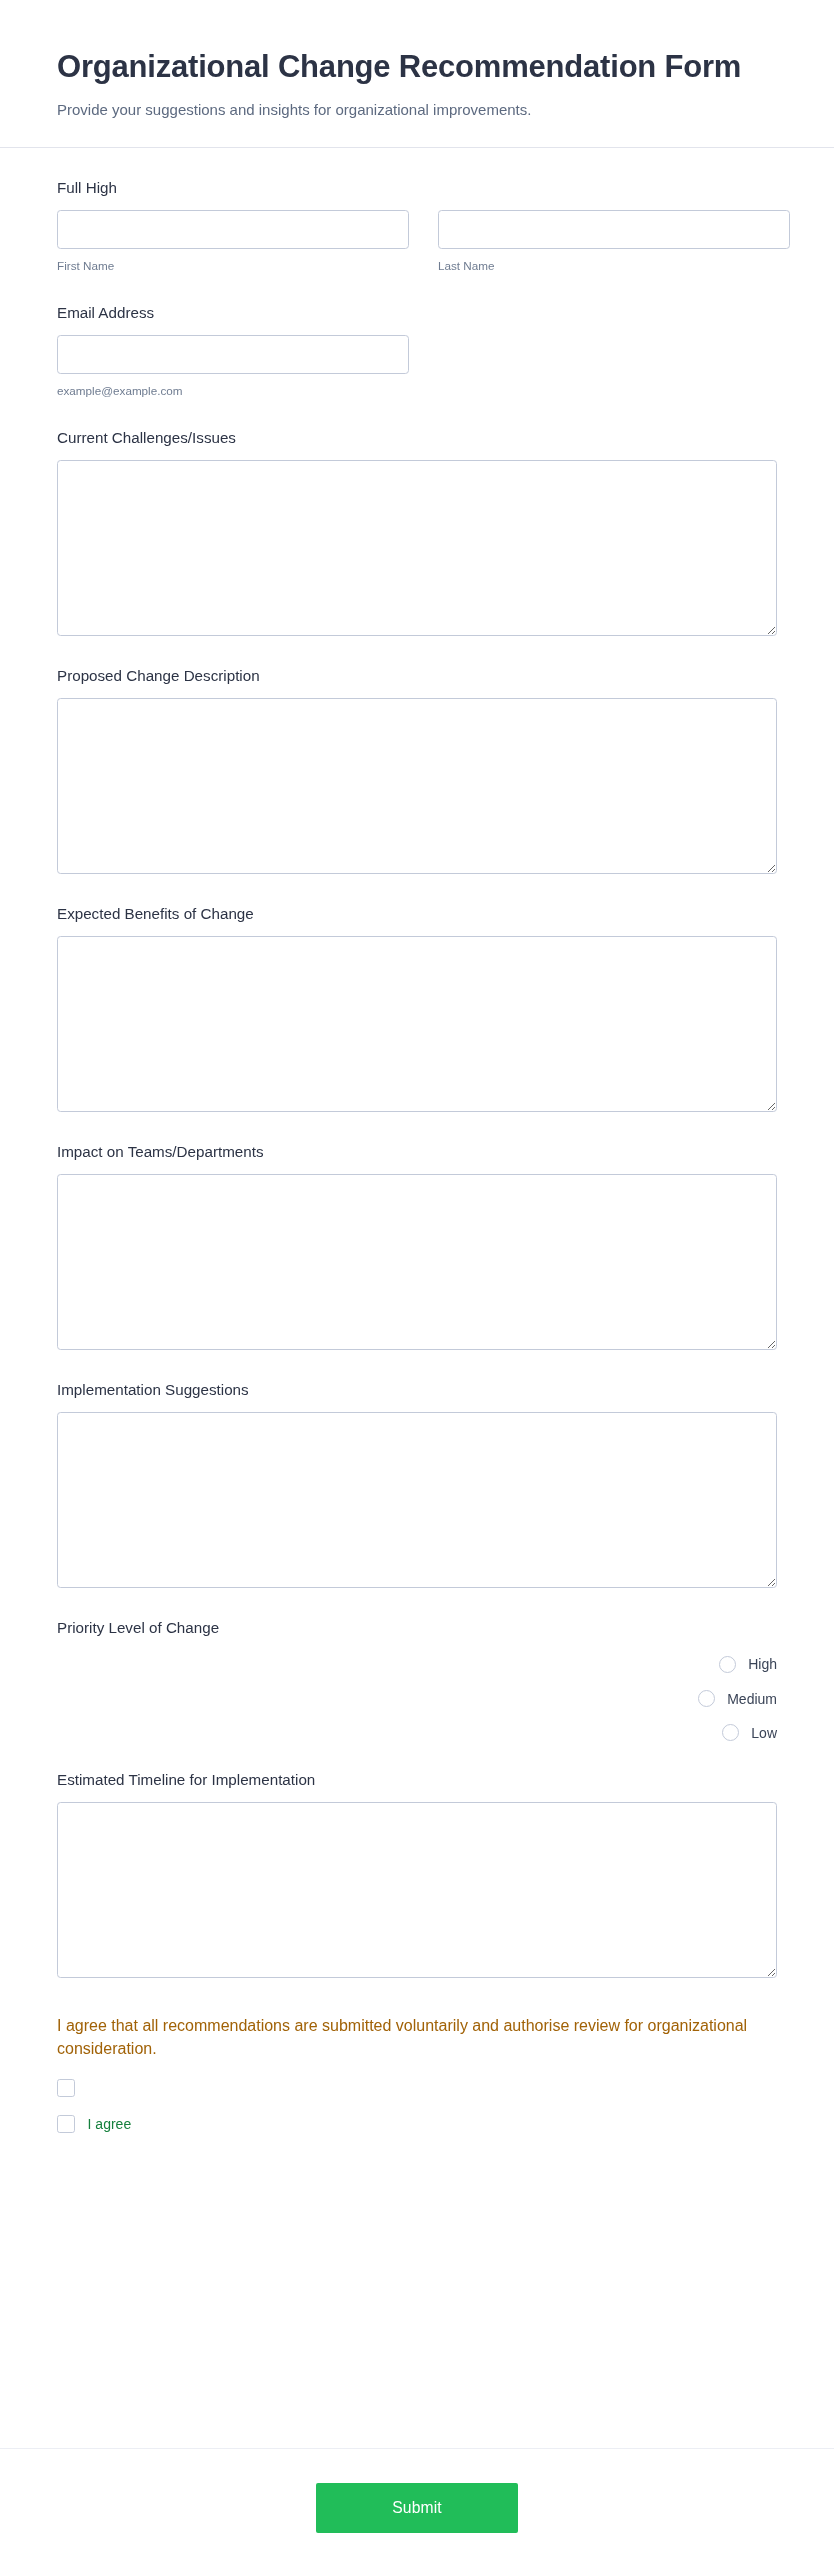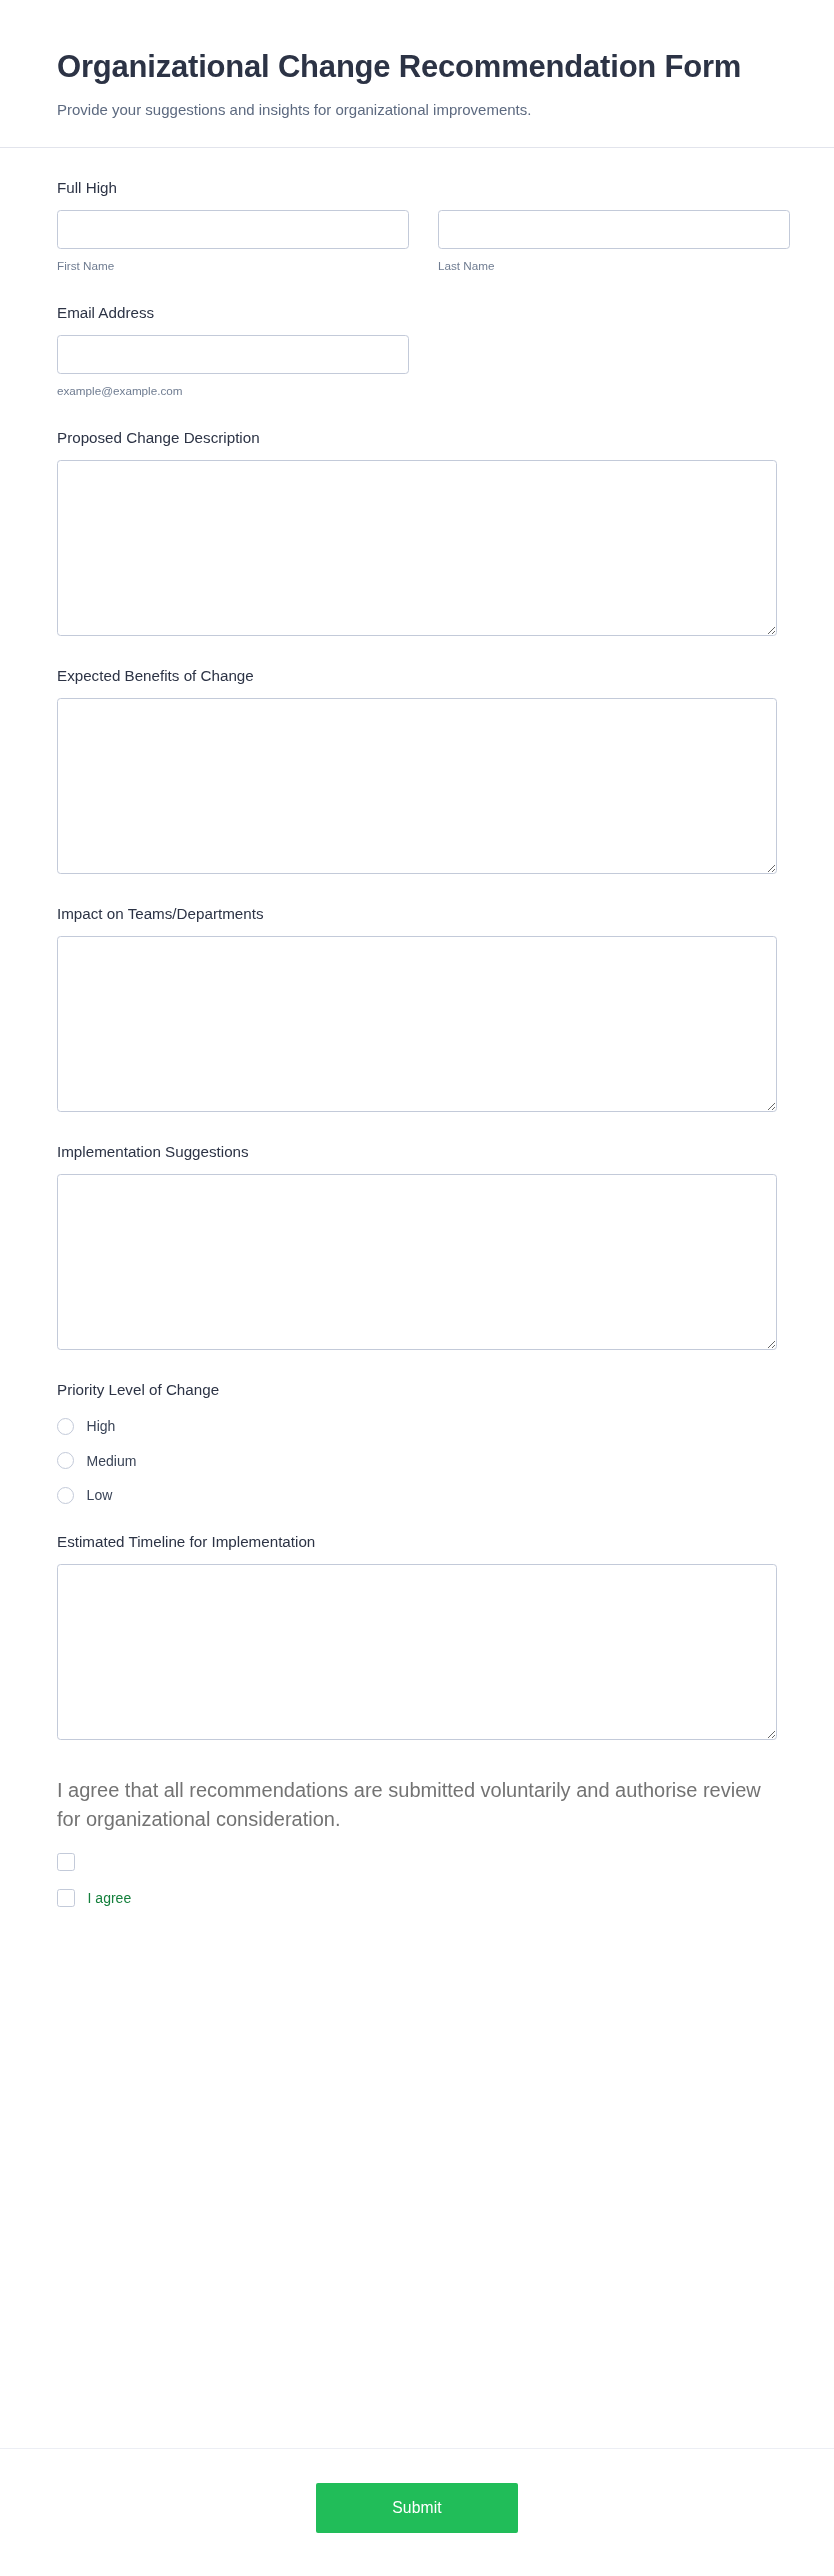--- a/index.html
+++ b/index.html
@@ -122,20 +122,21 @@
   }
   .txt-area.h-long { height: 176px; }
 
   
   .radio-group { margin-top: 3.6px; }
   .radio-row {
     display: flex;
     align-items: center;
     height: 29px;
     margin-bottom: 5.4px;
+    justify-content: flex-end;
   }
   .radio-row:last-child { margin-bottom: 0; }
   .radio-mark {
     width: 17px;
     height: 17px;
     flex: 0 0 17px;
     border: 0.9px solid #c3cad9;
     border-radius: 50%;
     background: #ffffff;
     margin-right: 12.6px;
@@ -143,23 +144,23 @@
   .radio-text {
     font-size: 14px;
     color: #3a4considerations;
     color: #3a4457;
     line-height: 1;
   }
 
   
   .consent-block { margin-top: 36px; margin-bottom: 23px; }
   .consent-text {
-    font-size: 20px;
+    font-size: 16px;
     line-height: 1.45;
-    color: #737373;
+    color: #a16207;
     margin: 0 0 14.4px 0;
     max-width: 718px;
   }
   .check-row {
     display: flex;
     align-items: center;
     height: 27px;
     margin-bottom: 9px;
   }
   .check-mark {
@@ -231,20 +232,24 @@
     </div>
 
     <div class="field-block">
       <span class="field-label">Email Address</span>
       <div class="email-col">
         <input class="txt-input" type="text" placeholder="" style="">
         <span class="sub-label">example@example.com</span>
       </div>
     </div>
 
+    <div class="field-block">
+      <span class="field-label">Current Challenges/Issues</span>
+      <textarea class="txt-area h-long" style=""></textarea>
+    </div>
 
     <div class="field-block">
       <span class="field-label">Proposed Change Description</span>
       <textarea class="txt-area h-long" style=""></textarea>
     </div>
 
     <div class="field-block">
       <span class="field-label">Expected Benefits of Change</span>
       <textarea class="txt-area h-long" style=""></textarea>
     </div>

